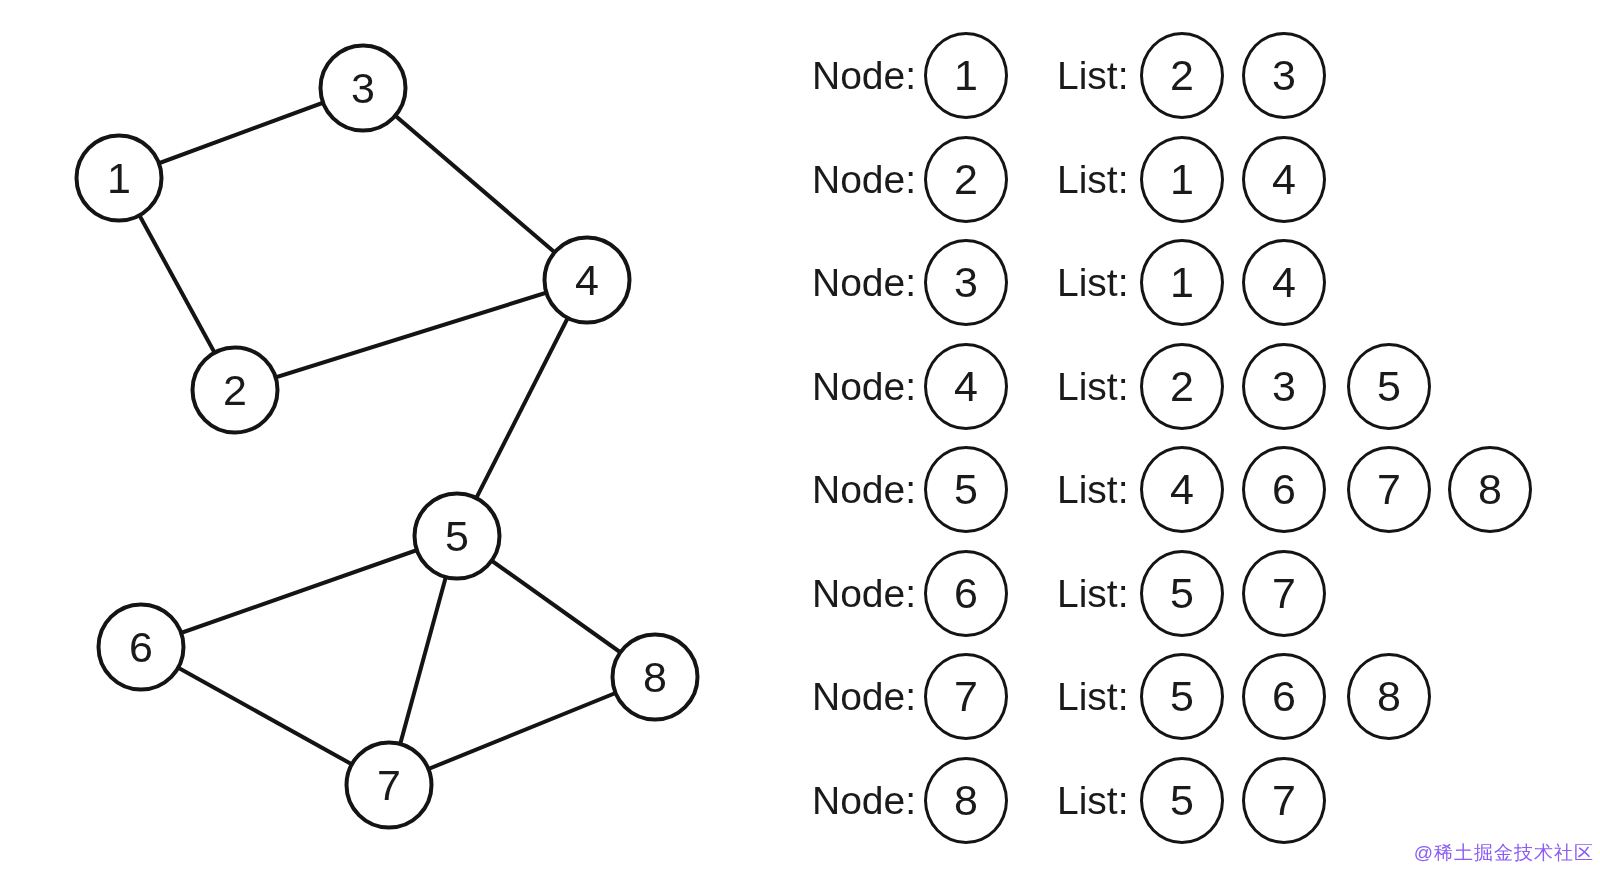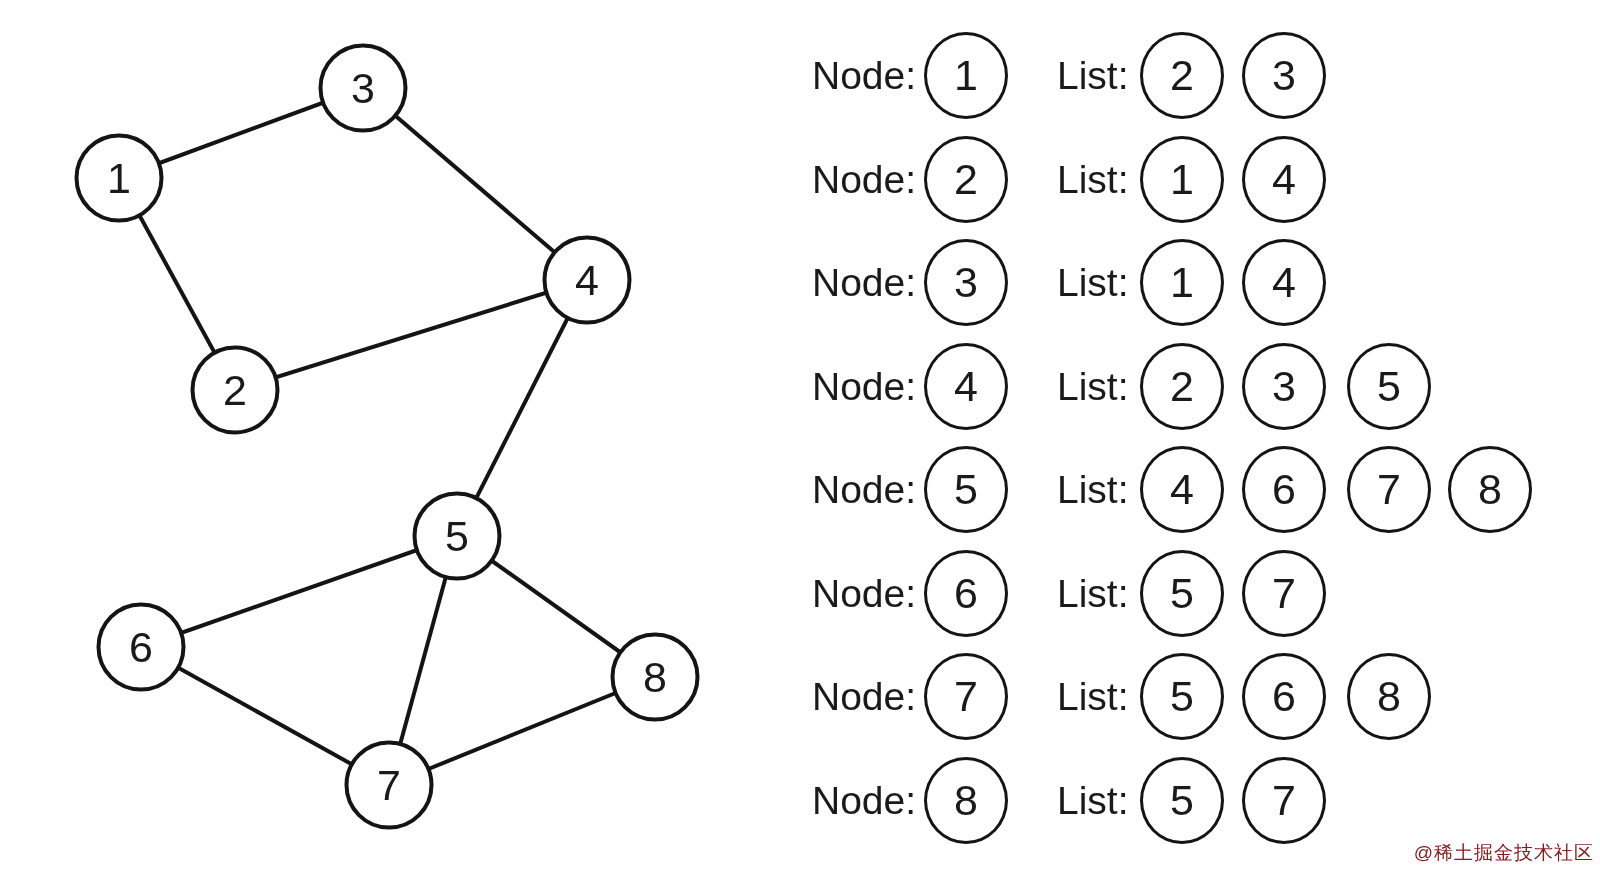--- a/index.html
+++ b/index.html
@@ -39,21 +39,21 @@
     justify-content: center;
     font-size: 43px;
     color: #1a1a1a;
   }
   .watermark {
     position: absolute;
     right: 6px;
     bottom: 10px;
     font-size: 19px;
     letter-spacing: 1px;
-    color: #7f1d1d;
+    color: #8b5cf6;
   }
 </style>
 </head>
 <body>
 
 <div class="stage">
   <svg id="graph-svg" width="700" height="876" viewBox="0 0 700 876">
       <line x1="119" y1="178" x2="363" y2="88" stroke="#141414" stroke-width="4"></line>
       <line x1="119" y1="178" x2="235" y2="390" stroke="#141414" stroke-width="4"></line>
       <line x1="363" y1="88" x2="587" y2="280" stroke="#141414" stroke-width="4"></line>

